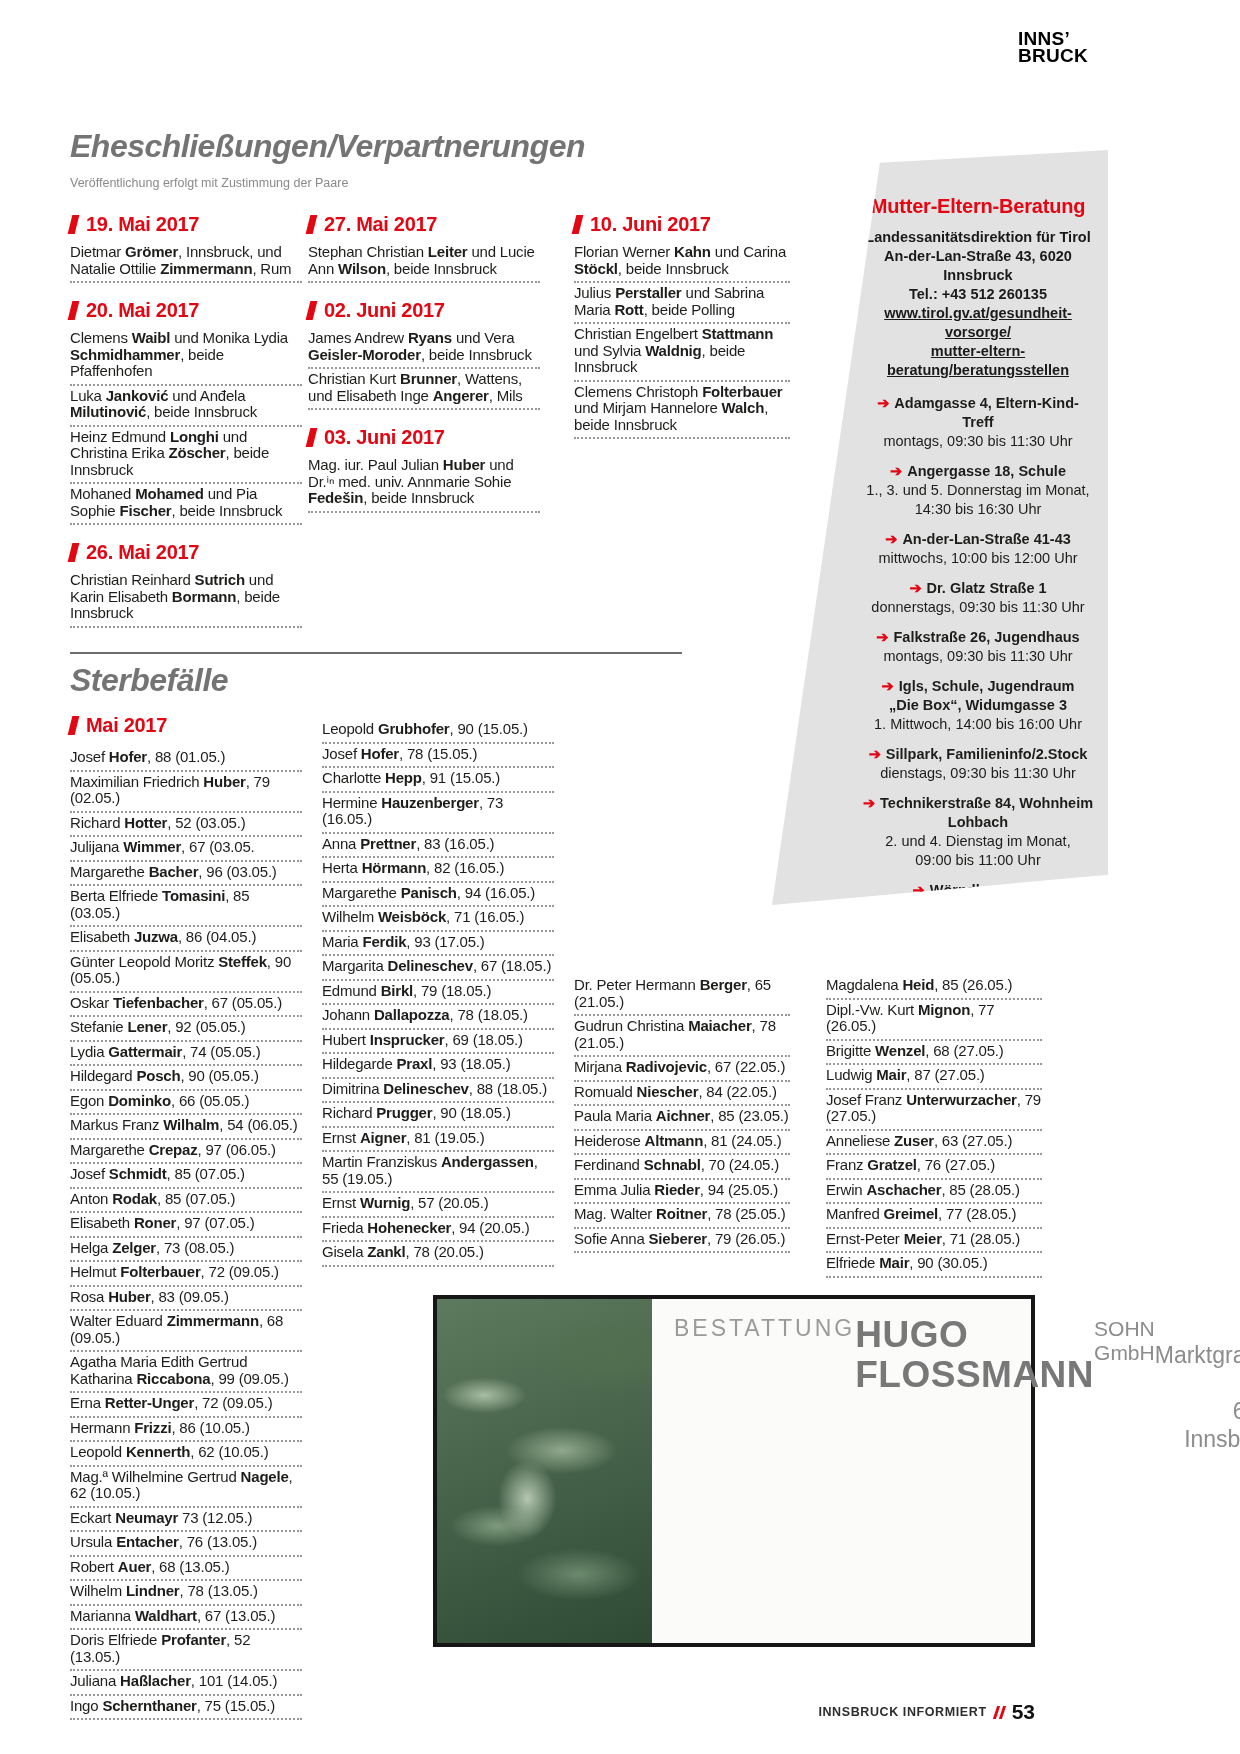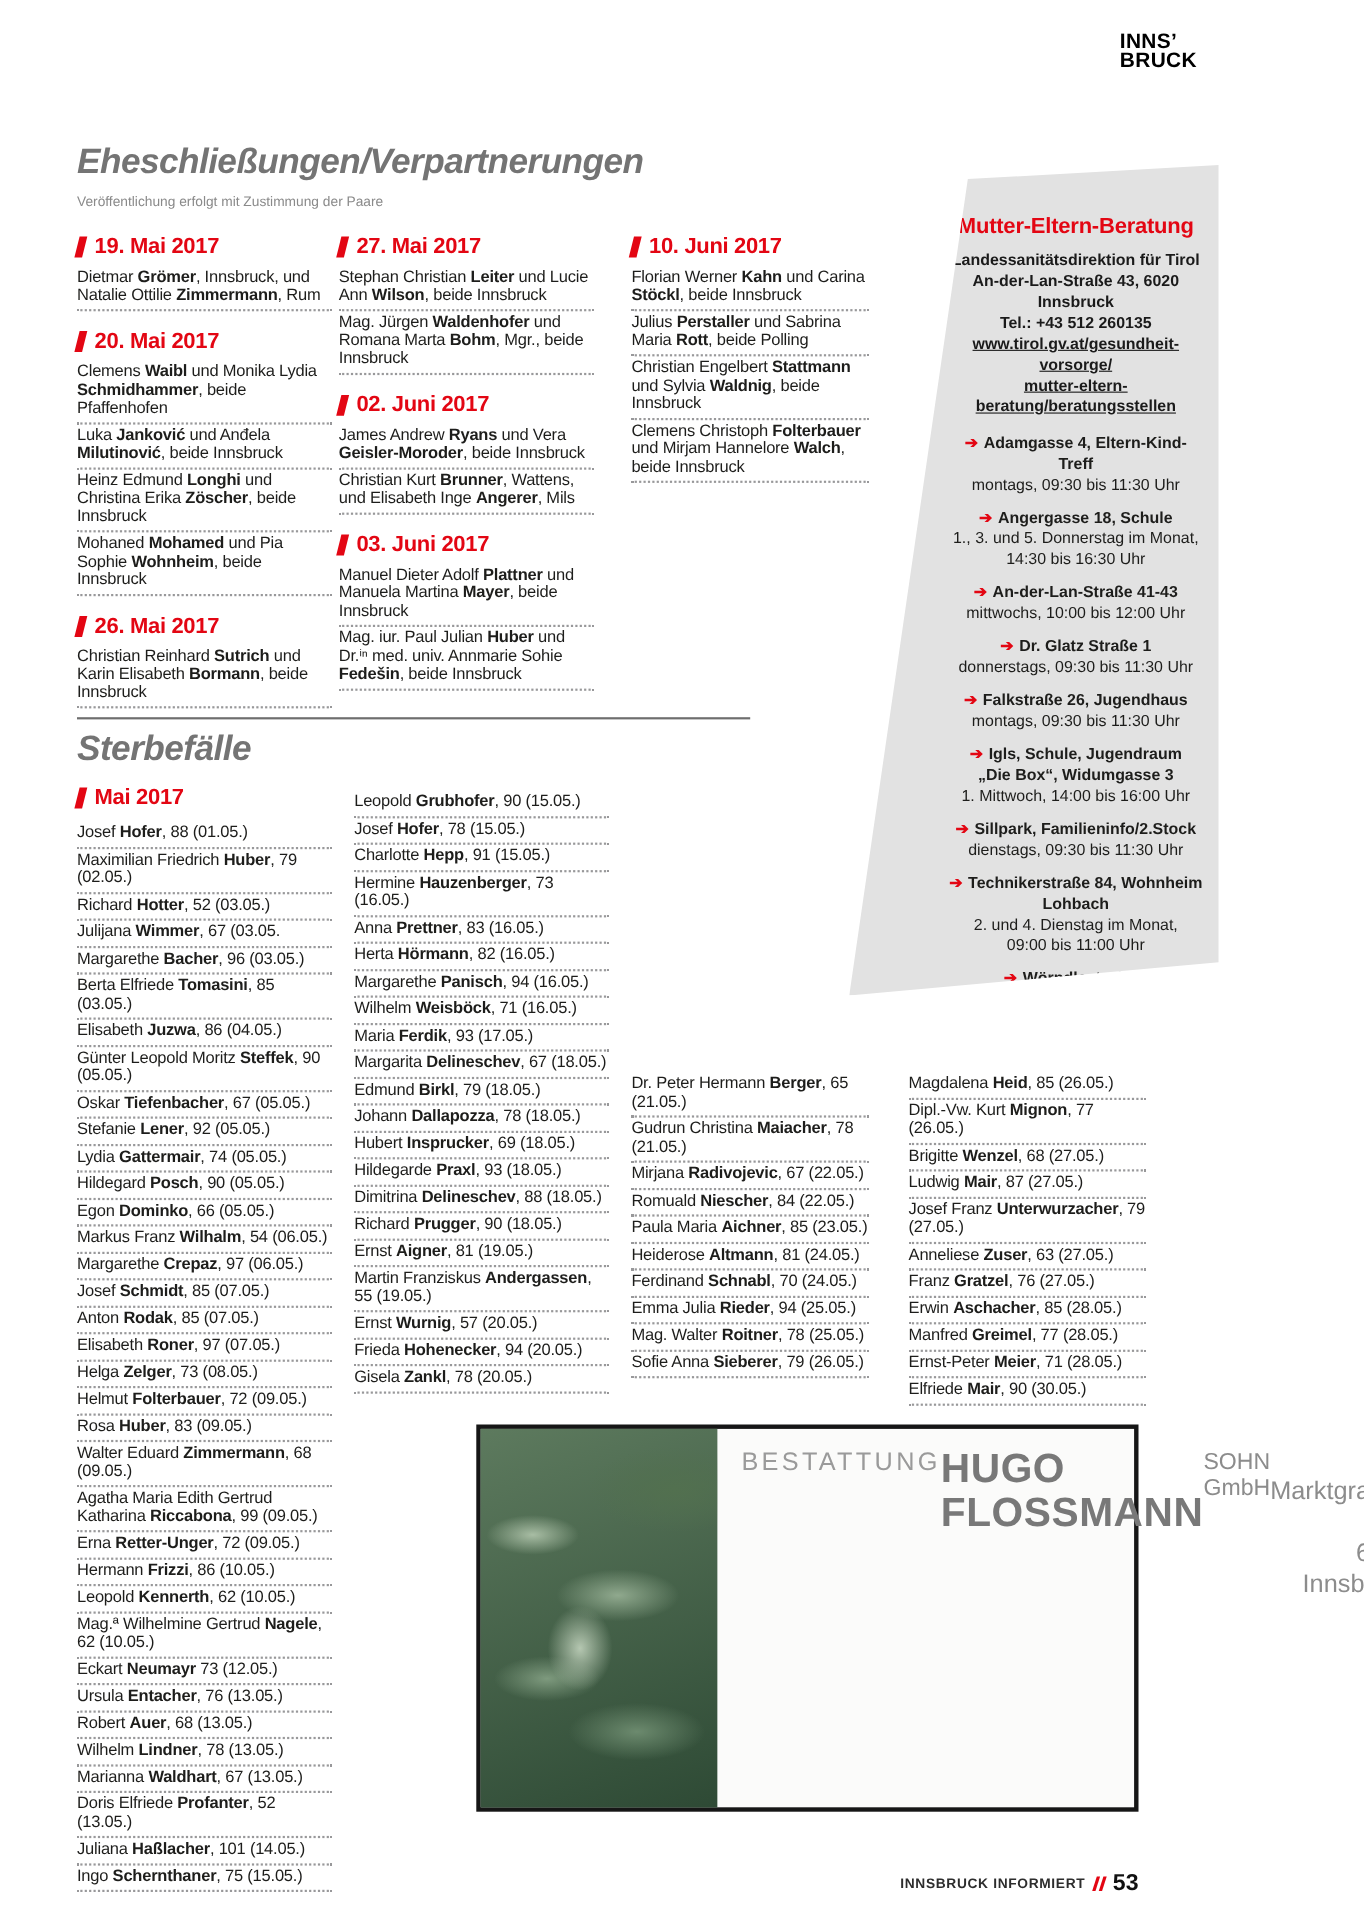--- a/index.html
+++ b/index.html
@@ -95,45 +95,43 @@
         <span>19. Mai 2017</span>
       </div>
       <div class="entry">Dietmar <b>Grömer</b>, Innsbruck, und Natalie Ottilie <b>Zimmermann</b>, Rum</div>
       <div class="date-head">
         <span class="slash"></span>
         <span>20. Mai 2017</span>
       </div>
       <div class="entry">Clemens <b>Waibl</b> und Monika Lydia <b>Schmidhammer</b>, beide Pfaffenhofen</div>
       <div class="entry">Luka <b>Janković</b> und Anđela <b>Milutinović</b>, beide Innsbruck</div>
       <div class="entry">Heinz Edmund <b>Longhi</b> und Christina Erika <b>Zöscher</b>, beide Innsbruck</div>
-      <div class="entry">Mohaned <b>Mohamed</b> und Pia Sophie <b>Wohnheim</b>, beide Innsbruck</div>
+      <div class="entry">Mohaned <b>Mohamed</b> und Pia Sophie <b>Fischer</b>, beide Innsbruck</div>
       <div class="date-head">
         <span class="slash"></span>
         <span>26. Mai 2017</span>
       </div>
       <div class="entry">Christian Reinhard <b>Sutrich</b> und Karin Elisabeth <b>Bormann</b>, beide Innsbruck</div>
     </div>
   <div class="mcol" style="left:308px;">
       <div class="date-head first">
         <span class="slash"></span>
         <span>27. Mai 2017</span>
       </div>
       <div class="entry">Stephan Christian <b>Leiter</b> und Lucie Ann <b>Wilson</b>, beide Innsbruck</div>
-      <div class="entry">Mag. Jürgen <b>Waldenhofer</b> und Romana Marta <b>Bohm</b>, Mgr., beide Innsbruck</div>
       <div class="date-head">
         <span class="slash"></span>
         <span>02. Juni 2017</span>
       </div>
       <div class="entry">James Andrew <b>Ryans</b> und Vera <b>Geisler-Moroder</b>, beide Innsbruck</div>
       <div class="entry">Christian Kurt <b>Brunner</b>, Wattens, und Elisabeth Inge <b>Angerer</b>, Mils</div>
       <div class="date-head">
         <span class="slash"></span>
         <span>03. Juni 2017</span>
       </div>
-      <div class="entry">Manuel Dieter Adolf <b>Plattner</b> und Manuela Martina <b>Mayer</b>, beide Innsbruck</div>
       <div class="entry">Mag. iur. Paul Julian <b>Huber</b> und Dr.ⁱⁿ med. univ. Annmarie Sohie <b>Fedešin</b>, beide Innsbruck</div>
     </div>
   <div class="mcol" style="left:574px;width:216px;">
       <div class="date-head first">
         <span class="slash"></span>
         <span>10. Juni 2017</span>
       </div>
       <div class="entry">Florian Werner <b>Kahn</b> und Carina <b>Stöckl</b>, beide Innsbruck</div>
       <div class="entry">Julius <b>Perstaller</b> und Sabrina Maria <b>Rott</b>, beide Polling</div>
       <div class="entry">Christian Engelbert <b>Stattmann</b> und Sylvia <b>Waldnig</b>, beide Innsbruck</div>

